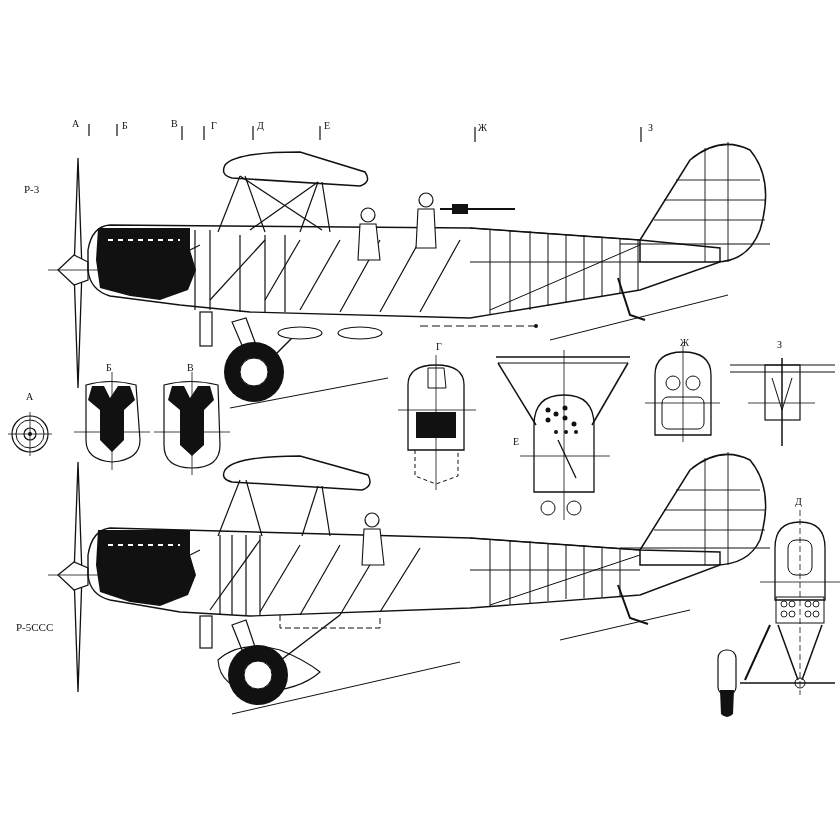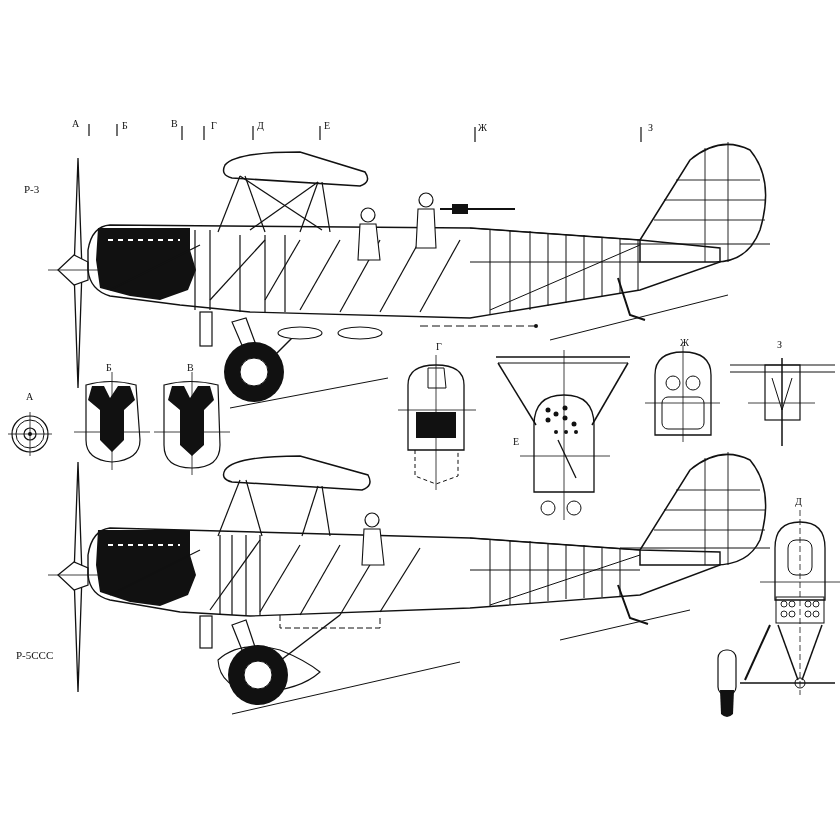--- a/index.html
+++ b/index.html
@@ -18,21 +18,21 @@
   <span class="lbl" style="left:72px;top:119px">А</span>
   <span class="lbl" style="left:122px;top:121px">Б</span>
   <span class="lbl" style="left:171px;top:119px">В</span>
   <span class="lbl" style="left:211px;top:121px">Г</span>
   <span class="lbl" style="left:257px;top:121px">Д</span>
   <span class="lbl" style="left:324px;top:121px">Е</span>
   <span class="lbl" style="left:478px;top:123px">Ж</span>
   <span class="lbl" style="left:648px;top:123px">З</span>
 
   <span class="lbl model" style="left:24px;top:184px">Р-3</span>
-  <span class="lbl model" style="left:16px;top:650px">Р-5ССС</span>
+  <span class="lbl model" style="left:16px;top:622px">Р-5ССС</span>
 
   <span class="lbl" style="left:26px;top:392px">А</span>
   <span class="lbl" style="left:106px;top:363px">Б</span>
   <span class="lbl" style="left:187px;top:363px">В</span>
   <span class="lbl" style="left:436px;top:342px">Г</span>
   <span class="lbl" style="left:513px;top:437px">Е</span>
   <span class="lbl" style="left:680px;top:338px">Ж</span>
   <span class="lbl" style="left:777px;top:340px">З</span>
   <span class="lbl" style="left:795px;top:497px">Д</span>
 

